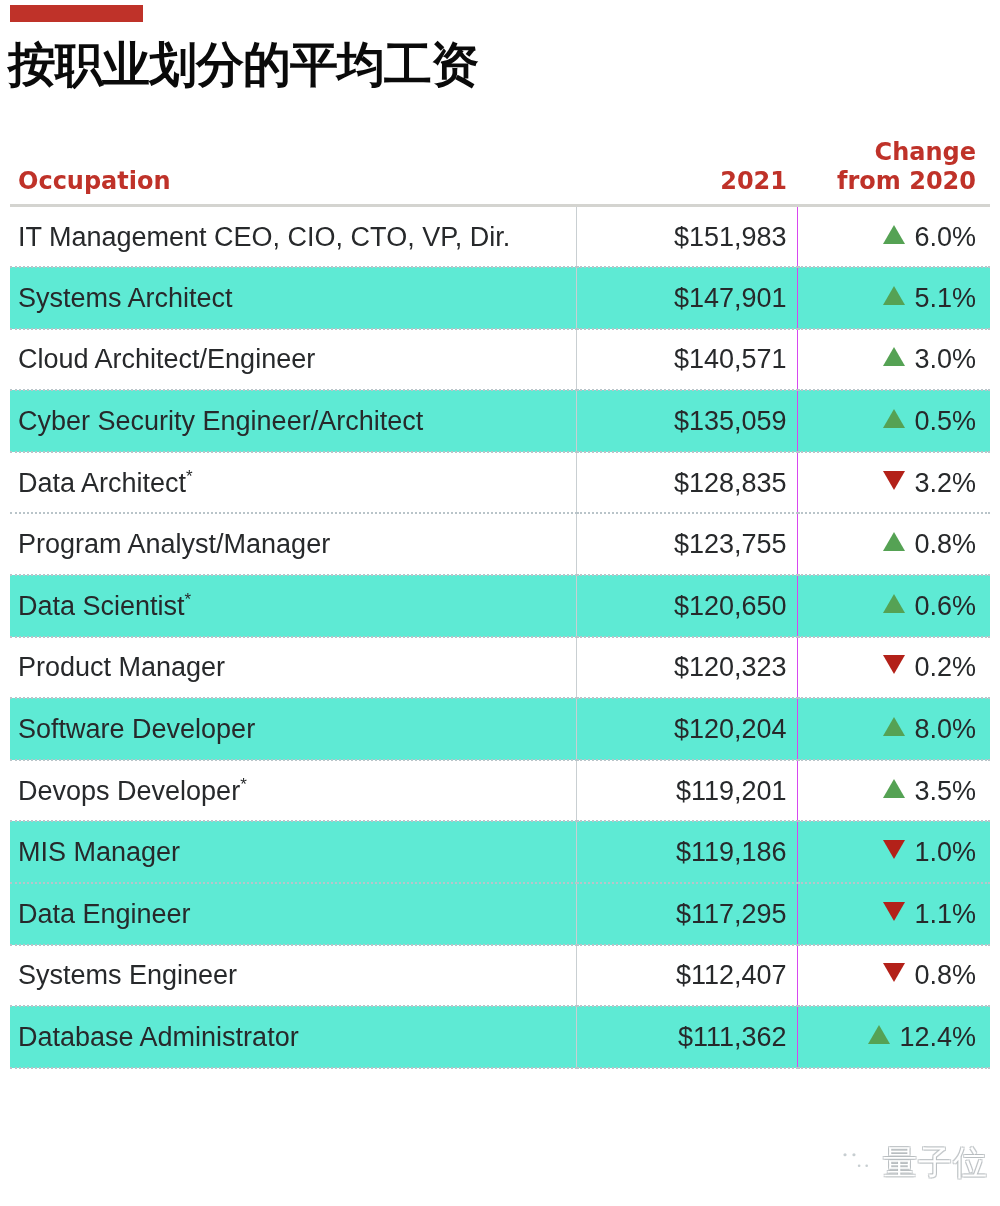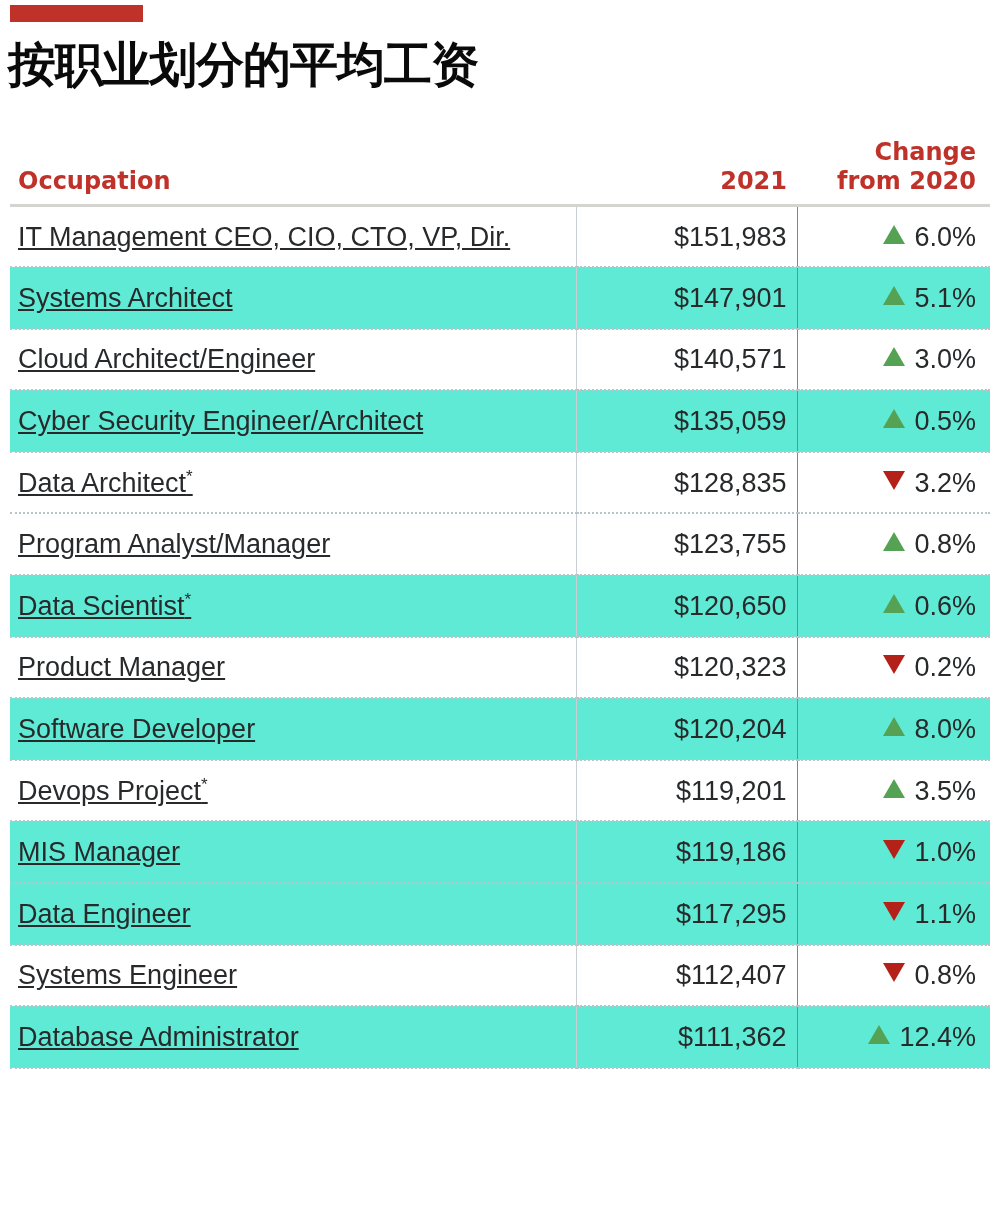--- a/index.html
+++ b/index.html
@@ -108,21 +108,20 @@
     font-weight: 400;
   }
   tbody tr:first-child td {
     border-top: none;
   }
 
   td.cell-occupation {
     text-align: left;
     padding-left: 8px;
     white-space: nowrap;
-    text-decoration: underline;
   }
   td.cell-year {
     text-align: right;
     padding-right: 10px;
     border-left: 1px solid #c9cfd2;
     white-space: nowrap;
   }
   td.cell-change {
     text-align: right;
     padding-right: 14px;
@@ -250,21 +249,21 @@
             <td class="cell-occupation">Product Manager</td>
             <td class="cell-year">$120,323</td>
             <td class="cell-change"><span class="arrow down"></span><span>0.2%</span></td>
           </tr>
           <tr class="shaded">
             <td class="cell-occupation">Software Developer</td>
             <td class="cell-year">$120,204</td>
             <td class="cell-change"><span class="arrow up"></span><span>8.0%</span></td>
           </tr>
           <tr>
-            <td class="cell-occupation"><span>Devops Project</span><span class="footnote-mark">*</span></td>
+            <td class="cell-occupation"><span>Devops Developer</span><span class="footnote-mark">*</span></td>
             <td class="cell-year">$119,201</td>
             <td class="cell-change"><span class="arrow up"></span><span>3.5%</span></td>
           </tr>
           <tr class="shaded">
             <td class="cell-occupation">MIS Manager</td>
             <td class="cell-year">$119,186</td>
             <td class="cell-change"><span class="arrow down"></span><span>1.0%</span></td>
           </tr>
           <tr class="shaded">
             <td class="cell-occupation">Data Engineer</td>
@@ -278,14 +277,25 @@
           </tr>
           <tr class="shaded">
             <td class="cell-occupation">Database Administrator</td>
             <td class="cell-year">$111,362</td>
             <td class="cell-change"><span class="arrow up"></span><span>12.4%</span></td>
           </tr>
         </tbody>
     </table>
   </div>
 
+  <div class="watermark">
+    <svg class="wm-logo" viewBox="0 0 64 64" aria-hidden="true">
+      <path fill="#ffffff" d="M24 10C13.5 10 5 17 5 25.6c0 4.9 2.8 9.3 7.2 12.2l-1.8 5.6 6.4-3.3c2.2.6 4.6 1 7.2 1 .6 0 1.2 0 1.8-.1-.4-1.2-.6-2.5-.6-3.8 0-8.1 7.9-14.6 17.7-14.6.7 0 1.3 0 2 .1C43.3 15.7 34.6 10 24 10z"></path>
+      <circle fill="#9aa7ad" cx="17.5" cy="21.5" r="2.3"></circle>
+      <circle fill="#9aa7ad" cx="30.5" cy="21.5" r="2.3"></circle>
+      <path fill="#ffffff" d="M59 40.7c0-7-6.9-12.7-15.4-12.7S28.2 33.7 28.2 40.7c0 7 6.9 12.7 15.4 12.7 1.9 0 3.7-.3 5.4-.8l5.4 2.8-1.5-4.7c3.7-2.4 6.1-6 6.1-10z"></path>
+      <circle fill="#9aa7ad" cx="38" cy="37.5" r="1.9"></circle>
+      <circle fill="#9aa7ad" cx="49" cy="37.5" r="1.9"></circle>
+    </svg>
+    <span class="wm-text">量子位</span>
+  </div>
 
 </div>
 
 </body></html>

